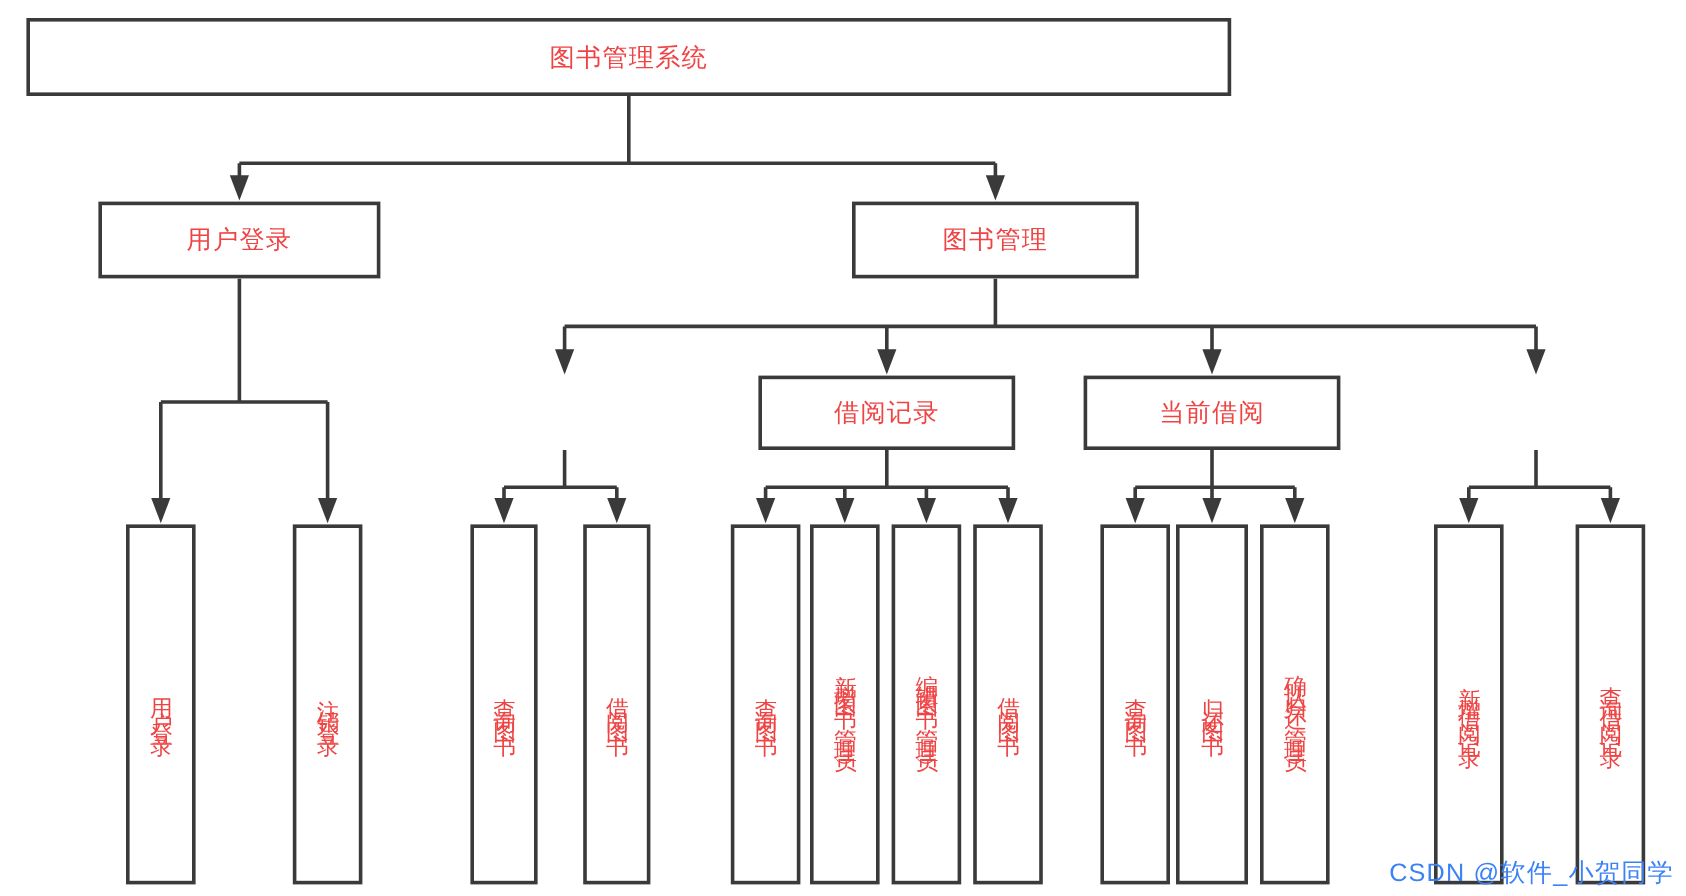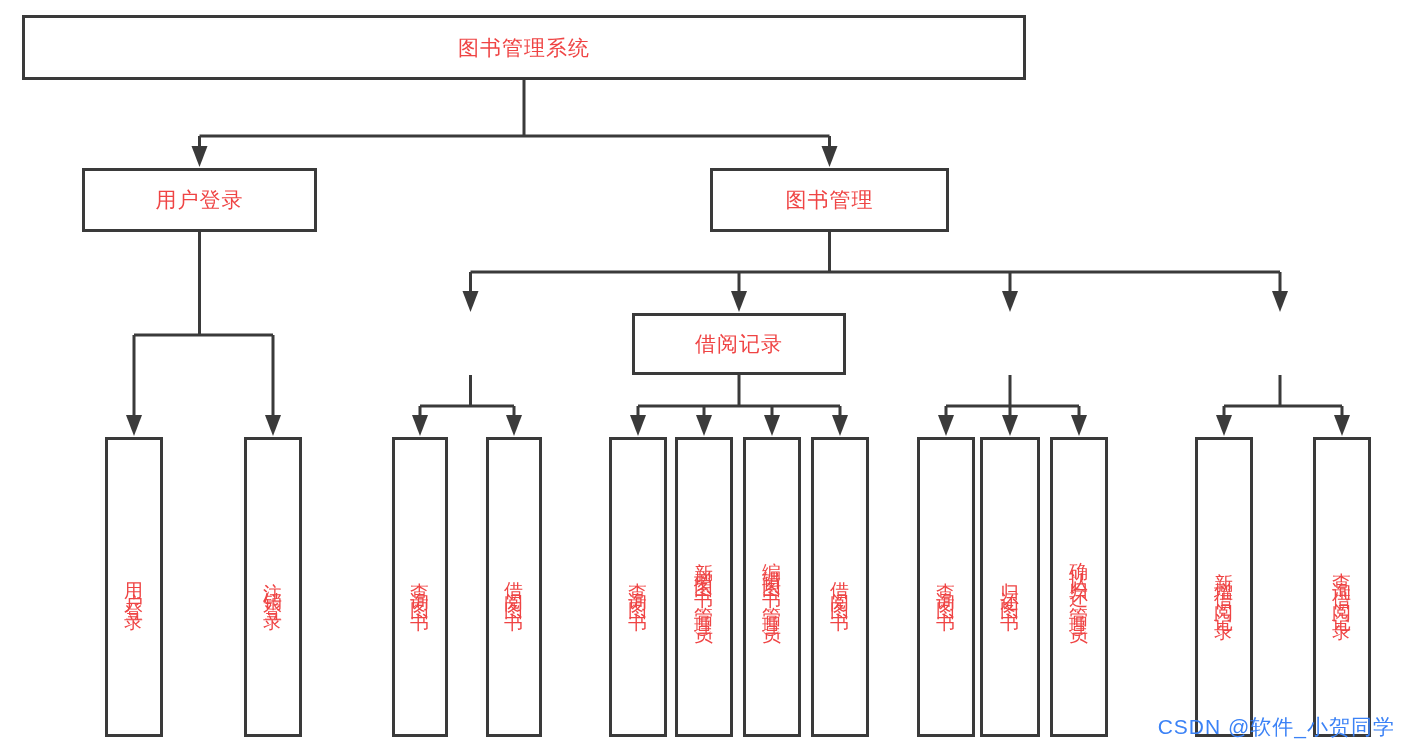--- a/index.html
+++ b/index.html
@@ -110,20 +110,23 @@
   <div class="node h-node" style="left:82px; top:168px; width:235px; height:64px;">
     <span>用户登录</span>
   </div>
   <div class="node h-node" style="left:710px; top:168px; width:239px; height:64px;">
     <span>图书管理</span>
   </div>
 
   <div class="node h-node" style="left:632px; top:313px; width:214px; height:62px;">
     <span>借阅记录</span>
   </div>
+  <div class="node h-node" style="left:903px; top:313px; width:214px; height:62px;">
+    <span>当前借阅</span>
+  </div>
 
   <div class="node v-node" style="left:105px; top:437px; width:58px; height:300px;">
     <span>用户登录</span>
   </div>
   <div class="node v-node" style="left:244px; top:437px; width:58px; height:300px;">
     <span>注销登录</span>
   </div>
 
   <div class="node v-node" style="left:392px; top:437px; width:56px; height:300px;">
     <span>查询图书</span>

